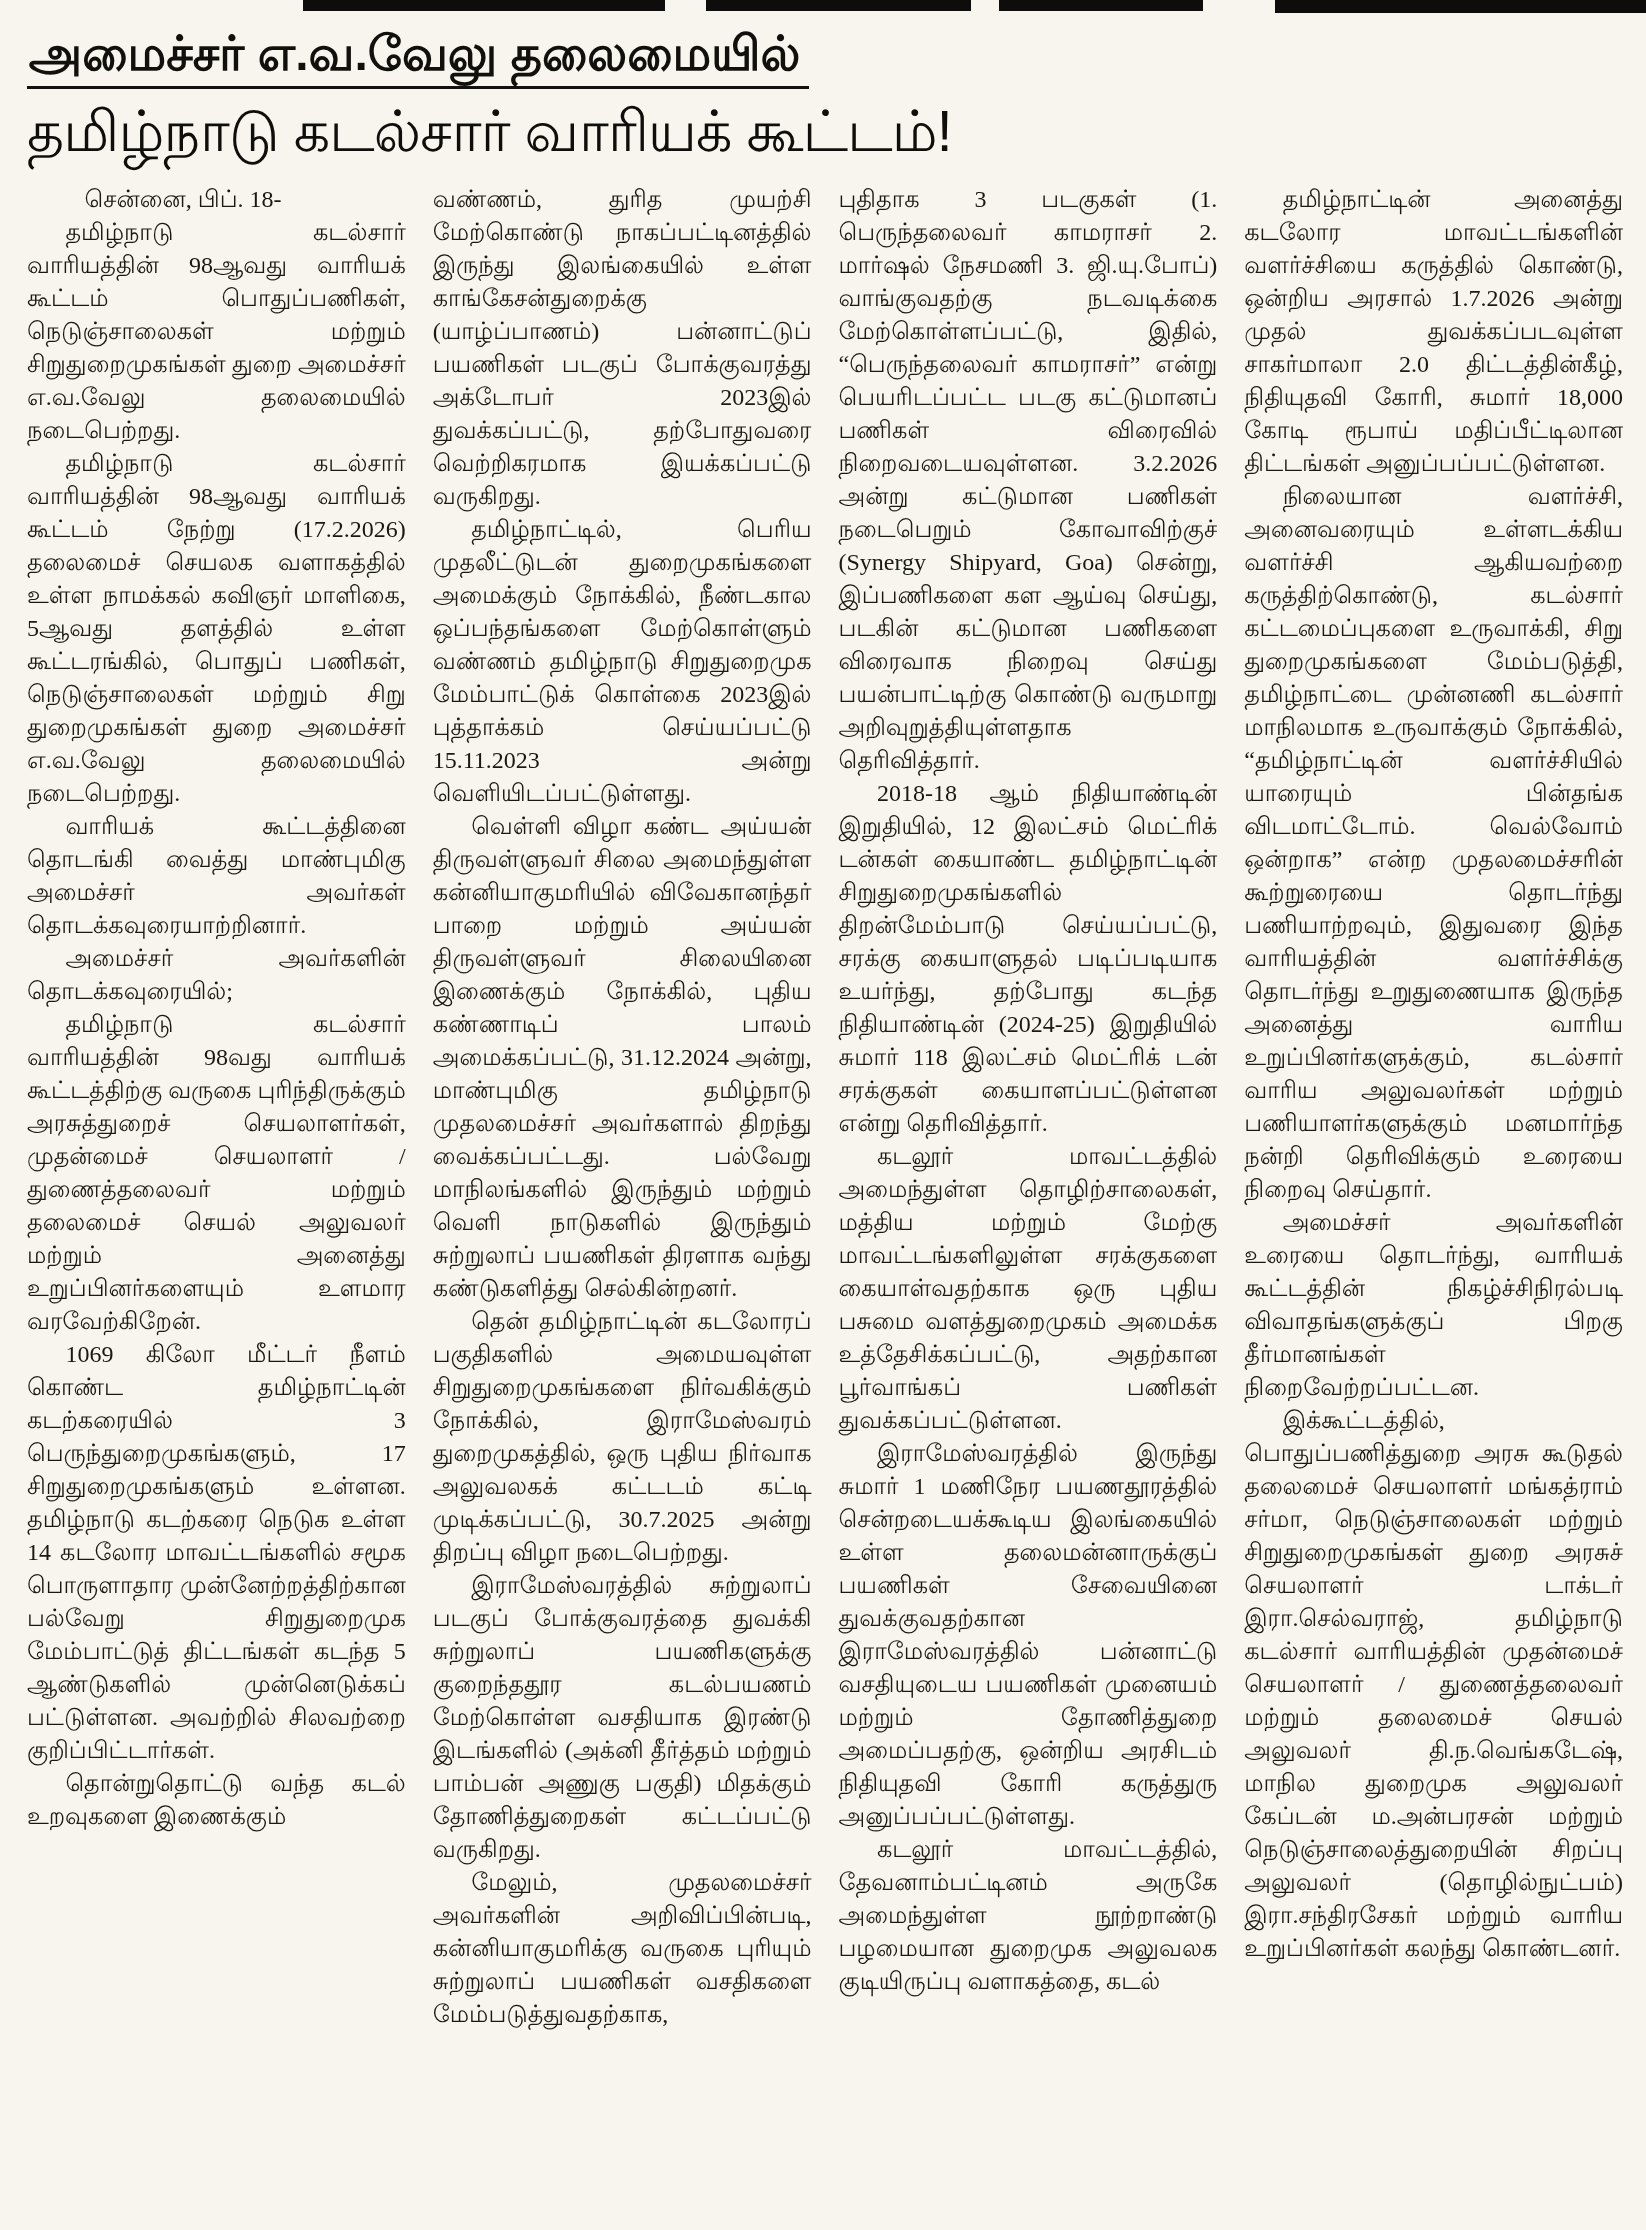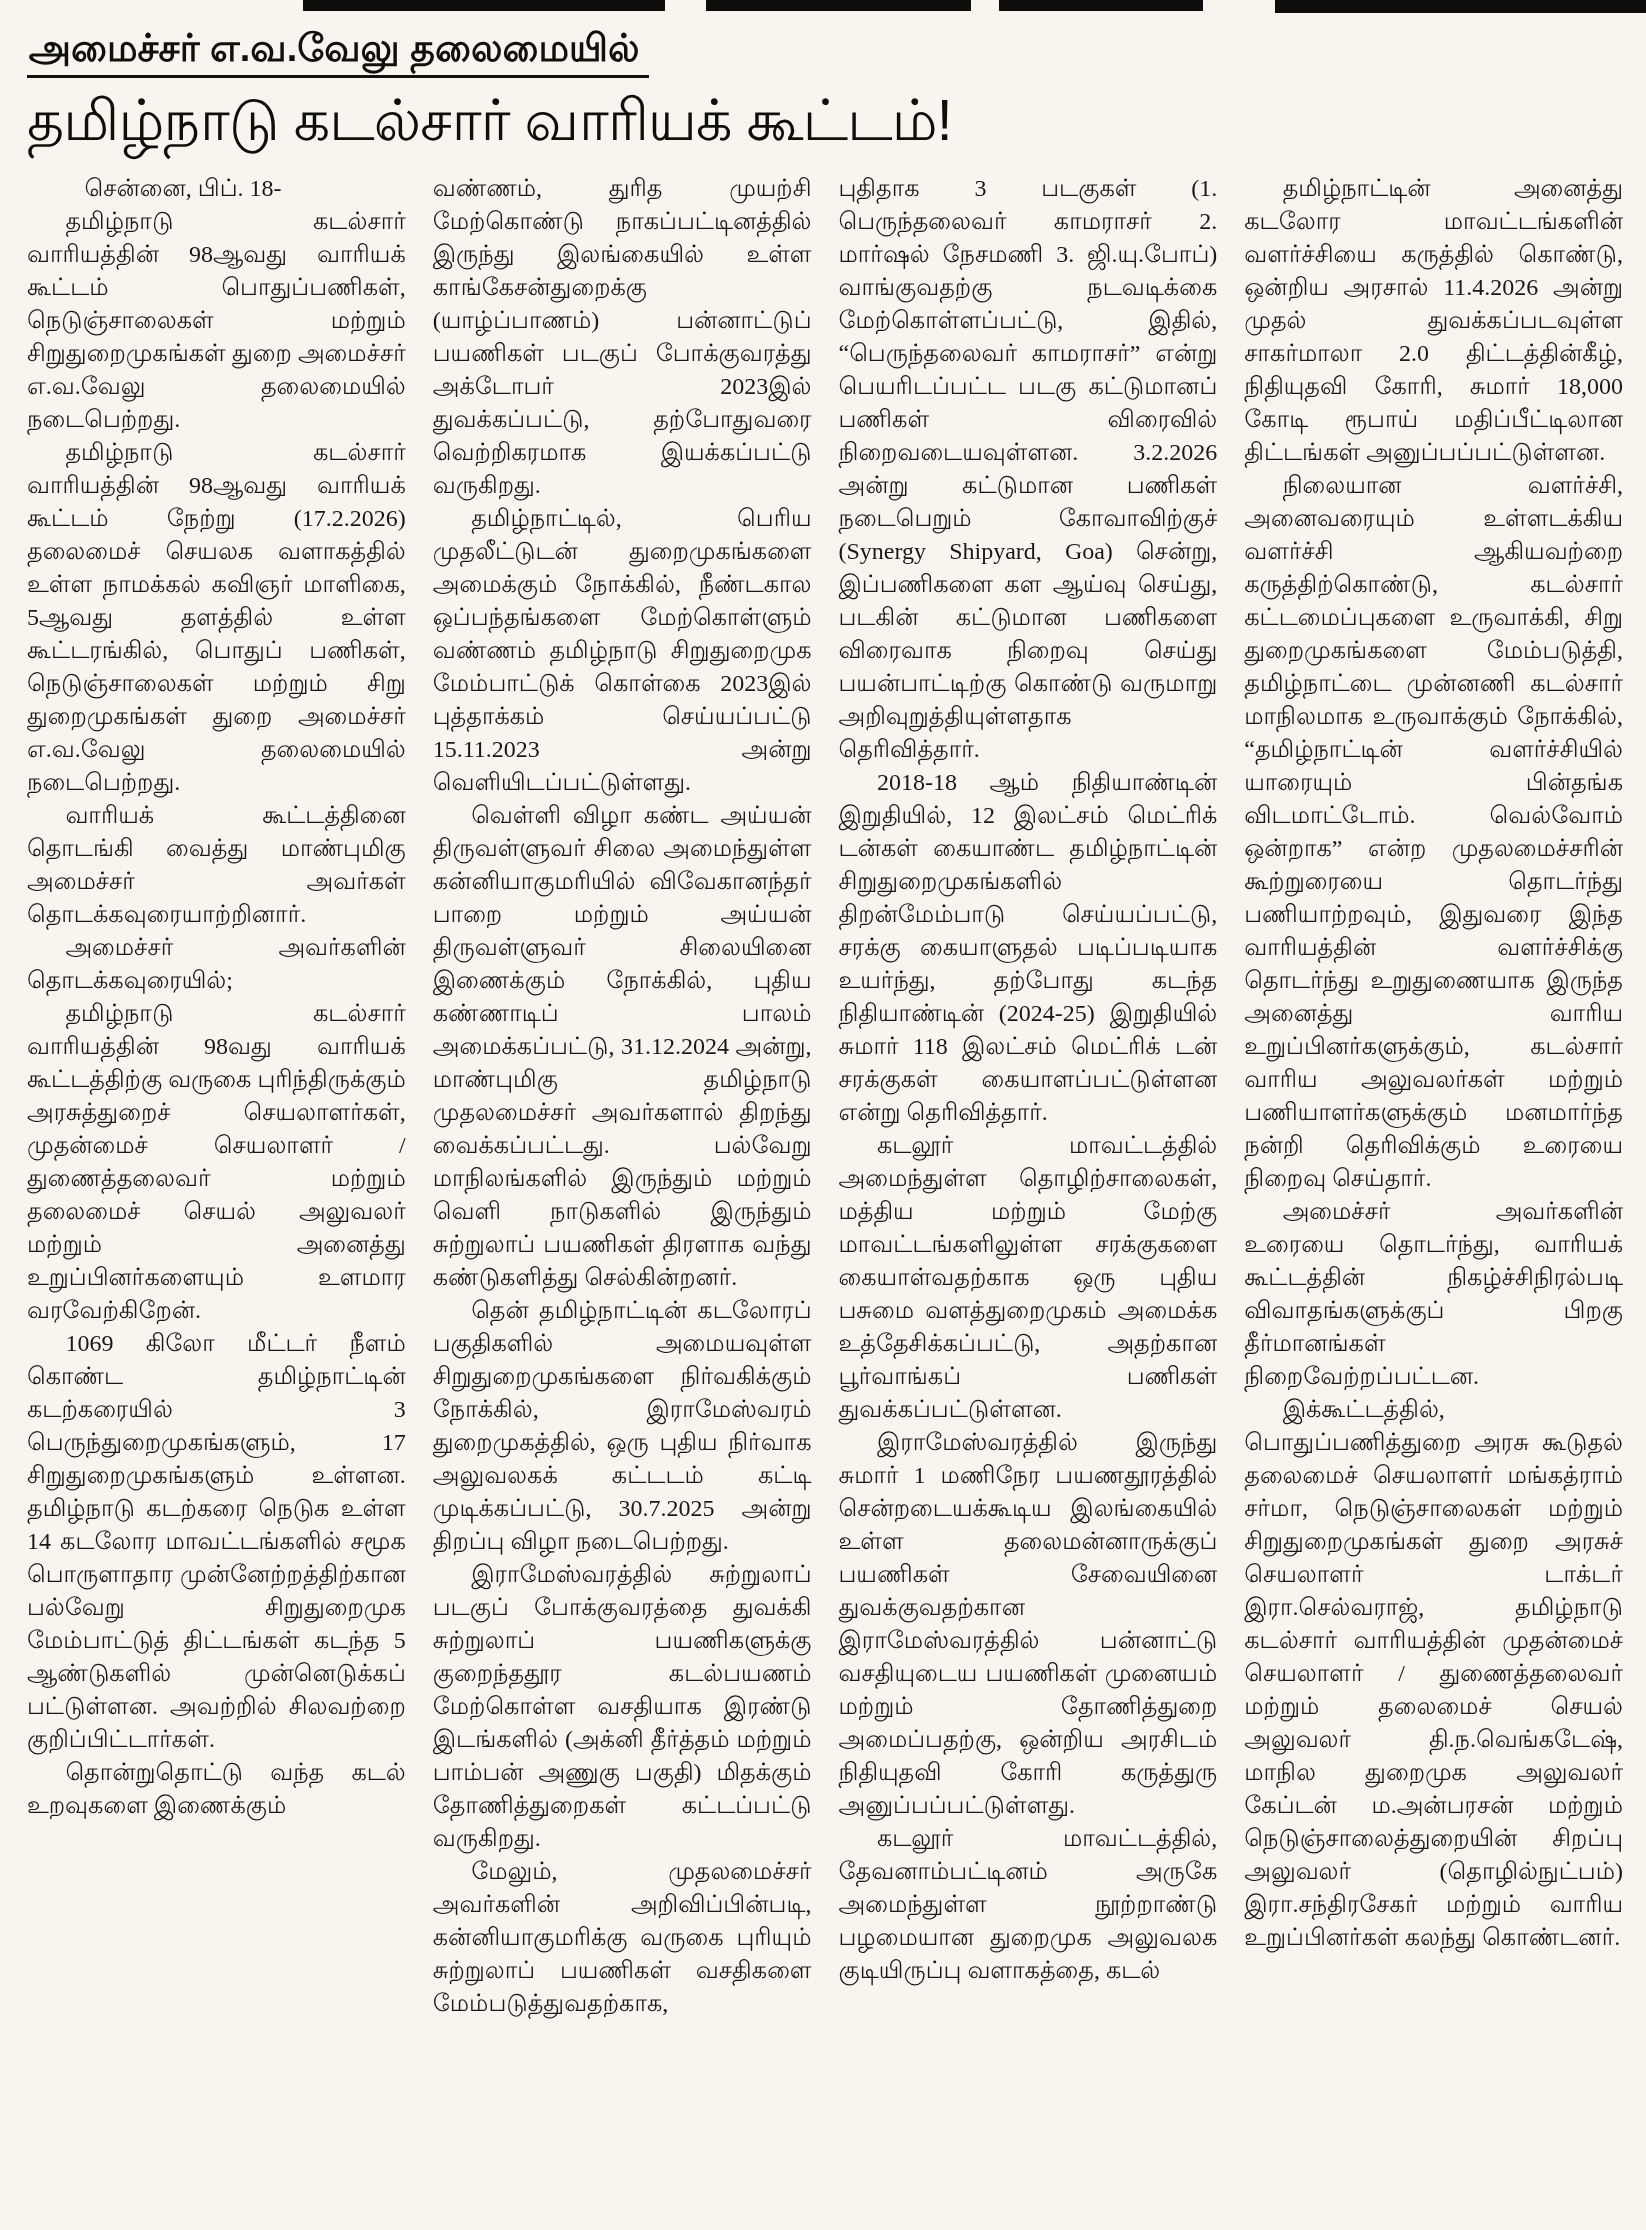--- a/index.html
+++ b/index.html
@@ -24,21 +24,21 @@
   .artifact.a2 { left: 706px;  width: 265px; }
   .artifact.a3 { left: 999px; width: 204px; }
   .artifact.a4 { left: 1275px; width: 371px; height: 13.4px; }
 
   .page { padding: 27px 23px 21.5px 27px; }
 
   .kicker {
     display: inline-block;
     font-family: "Liberation Sans", "DejaVu Sans", sans-serif;
     font-weight: bold;
-    font-size: 38px;
+    font-size: 48px;
     line-height: 1.12;
     color: #12100c;
     padding: 0 9px 5.4px 1.8px;
     border-bottom: 3.6px solid #14120e;
   }
   .headline {
     font-family: "Liberation Sans", "DejaVu Sans", sans-serif;
     font-weight: normal;
     font-size: 57px;
     line-height: 1.12;
@@ -103,20 +103,20 @@
         <p>மேலும், முதலமைச்சர் அவர்களின் அறிவிப்பின்படி, கன்னியாகுமரிக்கு வருகை புரியும் சுற்றுலாப் பயணிகள் வசதிகளை மேம்படுத்துவதற்காக,</p>
       </div>
     <div class="col">
         <p class="continuation">புதிதாக 3 படகுகள் (1. பெருந்தலைவர் காமராசர் 2. மார்ஷல் நேசமணி 3. ஜி.யு.போப்) வாங்குவதற்கு நடவடிக்கை மேற்கொள்ளப்பட்டு, இதில், “பெருந்தலைவர் காமராசர்” என்று பெயரிடப்பட்ட படகு கட்டுமானப் பணிகள் விரைவில் நிறைவடையவுள்ளன. 3.2.2026 அன்று கட்டுமான பணிகள் நடைபெறும் கோவாவிற்குச் (Synergy Shipyard, Goa) சென்று, இப்பணிகளை கள ஆய்வு செய்து, படகின் கட்டுமான பணிகளை விரைவாக நிறைவு செய்து பயன்பாட்டிற்கு கொண்டு வருமாறு அறிவுறுத்தியுள்ளதாக தெரிவித்தார்.</p>
         <p>2018-18 ஆம் நிதியாண்டின் இறுதியில், 12 இலட்சம் மெட்ரிக் டன்கள் கையாண்ட தமிழ்நாட்டின் சிறுதுறைமுகங்களில் திறன்மேம்பாடு செய்யப்பட்டு, சரக்கு கையாளுதல் படிப்படியாக உயர்ந்து, தற்போது கடந்த நிதியாண்டின் (2024-25) இறுதியில் சுமார் 118 இலட்சம் மெட்ரிக் டன் சரக்குகள் கையாளப்பட்டுள்ளன என்று தெரிவித்தார்.</p>
         <p>கடலூர் மாவட்டத்தில் அமைந்துள்ள தொழிற்சாலைகள், மத்திய மற்றும் மேற்கு மாவட்டங்களிலுள்ள சரக்குகளை கையாள்வதற்காக ஒரு புதிய பசுமை வளத்துறைமுகம் அமைக்க உத்தேசிக்கப்பட்டு, அதற்கான பூர்வாங்கப் பணிகள் துவக்கப்பட்டுள்ளன.</p>
         <p>இராமேஸ்வரத்தில் இருந்து சுமார் 1 மணிநேர பயணதூரத்தில் சென்றடையக்கூடிய இலங்கையில் உள்ள தலைமன்னாருக்குப் பயணிகள் சேவையினை துவக்குவதற்கான இராமேஸ்வரத்தில் பன்னாட்டு வசதியுடைய பயணிகள் முனையம் மற்றும் தோணித்துறை அமைப்பதற்கு, ஒன்றிய அரசிடம் நிதியுதவி கோரி கருத்துரு அனுப்பப்பட்டுள்ளது.</p>
         <p>கடலூர் மாவட்டத்தில், தேவனாம்பட்டினம் அருகே அமைந்துள்ள நூற்றாண்டு பழமையான துறைமுக அலுவலக குடியிருப்பு வளாகத்தை, கடல்</p>
       </div>
     <div class="col">
-        <p>தமிழ்நாட்டின் அனைத்து கடலோர மாவட்டங்களின் வளர்ச்சியை கருத்தில் கொண்டு, ஒன்றிய அரசால் 11.4.2026 அன்று முதல் துவக்கப்படவுள்ள சாகர்மாலா 2.0 திட்டத்தின்கீழ், நிதியுதவி கோரி, சுமார் 18,000 கோடி ரூபாய் மதிப்பீட்டிலான திட்டங்கள் அனுப்பப்பட்டுள்ளன.</p>
+        <p>தமிழ்நாட்டின் அனைத்து கடலோர மாவட்டங்களின் வளர்ச்சியை கருத்தில் கொண்டு, ஒன்றிய அரசால் 1.7.2026 அன்று முதல் துவக்கப்படவுள்ள சாகர்மாலா 2.0 திட்டத்தின்கீழ், நிதியுதவி கோரி, சுமார் 18,000 கோடி ரூபாய் மதிப்பீட்டிலான திட்டங்கள் அனுப்பப்பட்டுள்ளன.</p>
         <p>நிலையான வளர்ச்சி, அனைவரையும் உள்ளடக்கிய வளர்ச்சி ஆகியவற்றை கருத்திற்கொண்டு, கடல்சார் கட்டமைப்புகளை உருவாக்கி, சிறு துறைமுகங்களை மேம்படுத்தி, தமிழ்நாட்டை முன்னணி கடல்சார் மாநிலமாக உருவாக்கும் நோக்கில், “தமிழ்நாட்டின் வளர்ச்சியில் யாரையும் பின்தங்க விடமாட்டோம். வெல்வோம் ஒன்றாக” என்ற முதலமைச்சரின் கூற்றுரையை தொடர்ந்து பணியாற்றவும், இதுவரை இந்த வாரியத்தின் வளர்ச்சிக்கு தொடர்ந்து உறுதுணையாக இருந்த அனைத்து வாரிய உறுப்பினர்களுக்கும், கடல்சார் வாரிய அலுவலர்கள் மற்றும் பணியாளர்களுக்கும் மனமார்ந்த நன்றி தெரிவிக்கும் உரையை நிறைவு செய்தார்.</p>
         <p>அமைச்சர் அவர்களின் உரையை தொடர்ந்து, வாரியக் கூட்டத்தின் நிகழ்ச்சிநிரல்படி விவாதங்களுக்குப் பிறகு தீர்மானங்கள் நிறைவேற்றப்பட்டன.</p>
         <p>இக்கூட்டத்தில், பொதுப்பணித்துறை அரசு கூடுதல் தலைமைச் செயலாளர் மங்கத்ராம் சர்மா, நெடுஞ்சாலைகள் மற்றும் சிறுதுறைமுகங்கள் துறை அரசுச் செயலாளர் டாக்டர் இரா.செல்வராஜ், தமிழ்நாடு கடல்சார் வாரியத்தின் முதன்மைச் செயலாளர் / துணைத்தலைவர் மற்றும் தலைமைச் செயல் அலுவலர் தி.ந.வெங்கடேஷ், மாநில துறைமுக அலுவலர் கேப்டன் ம.அன்பரசன் மற்றும் நெடுஞ்சாலைத்துறையின் சிறப்பு அலுவலர் (தொழில்நுட்பம்) இரா.சந்திரசேகர் மற்றும் வாரிய உறுப்பினர்கள் கலந்து கொண்டனர்.</p>
       </div>
   </div>
 </div>
 
 
 </body></html>

